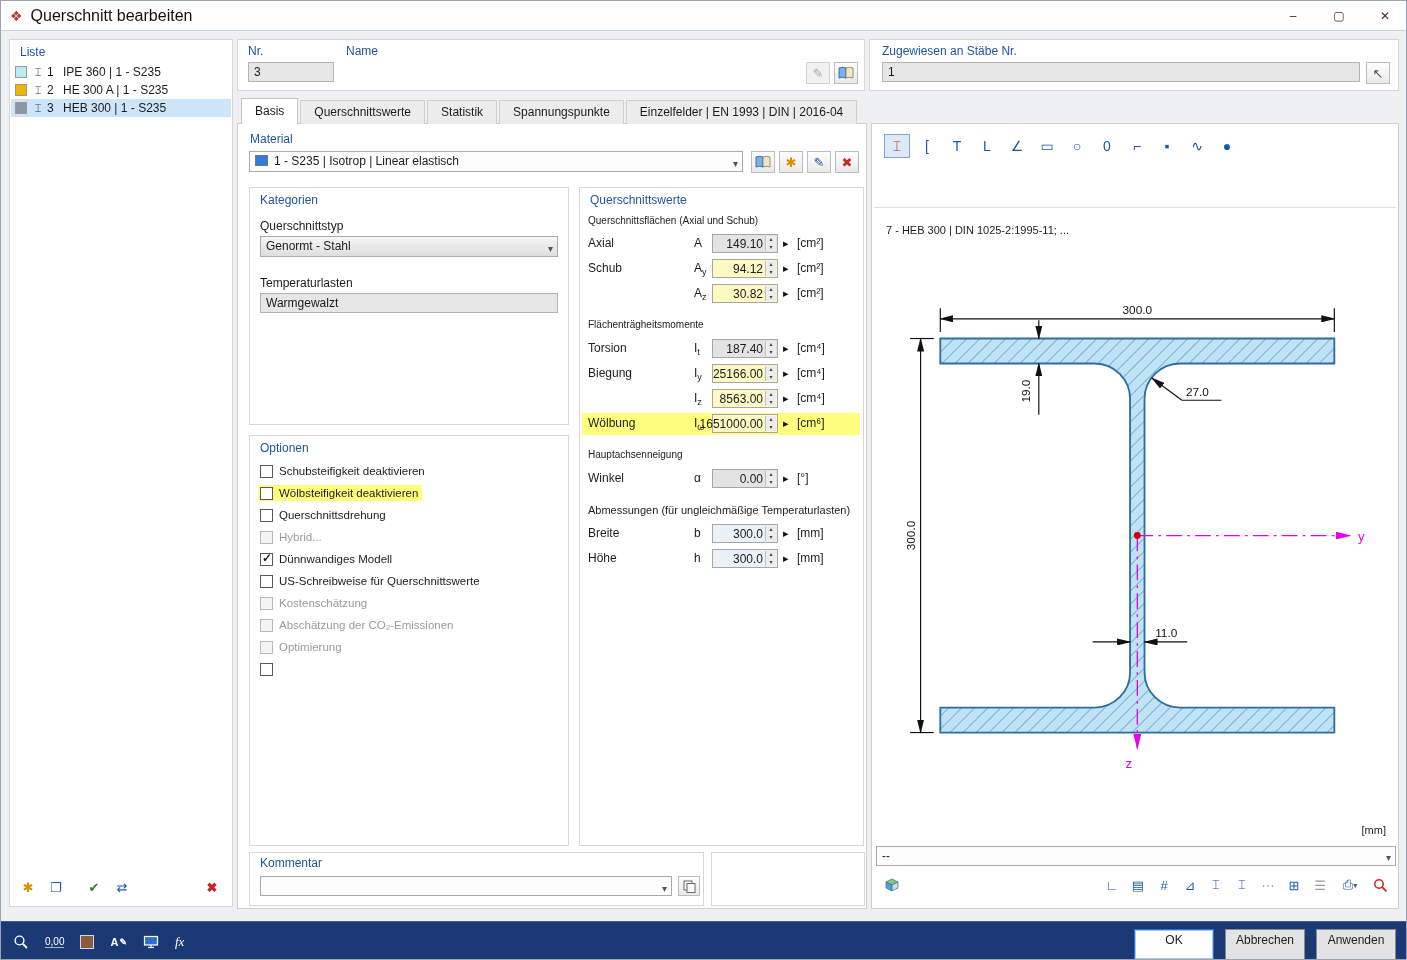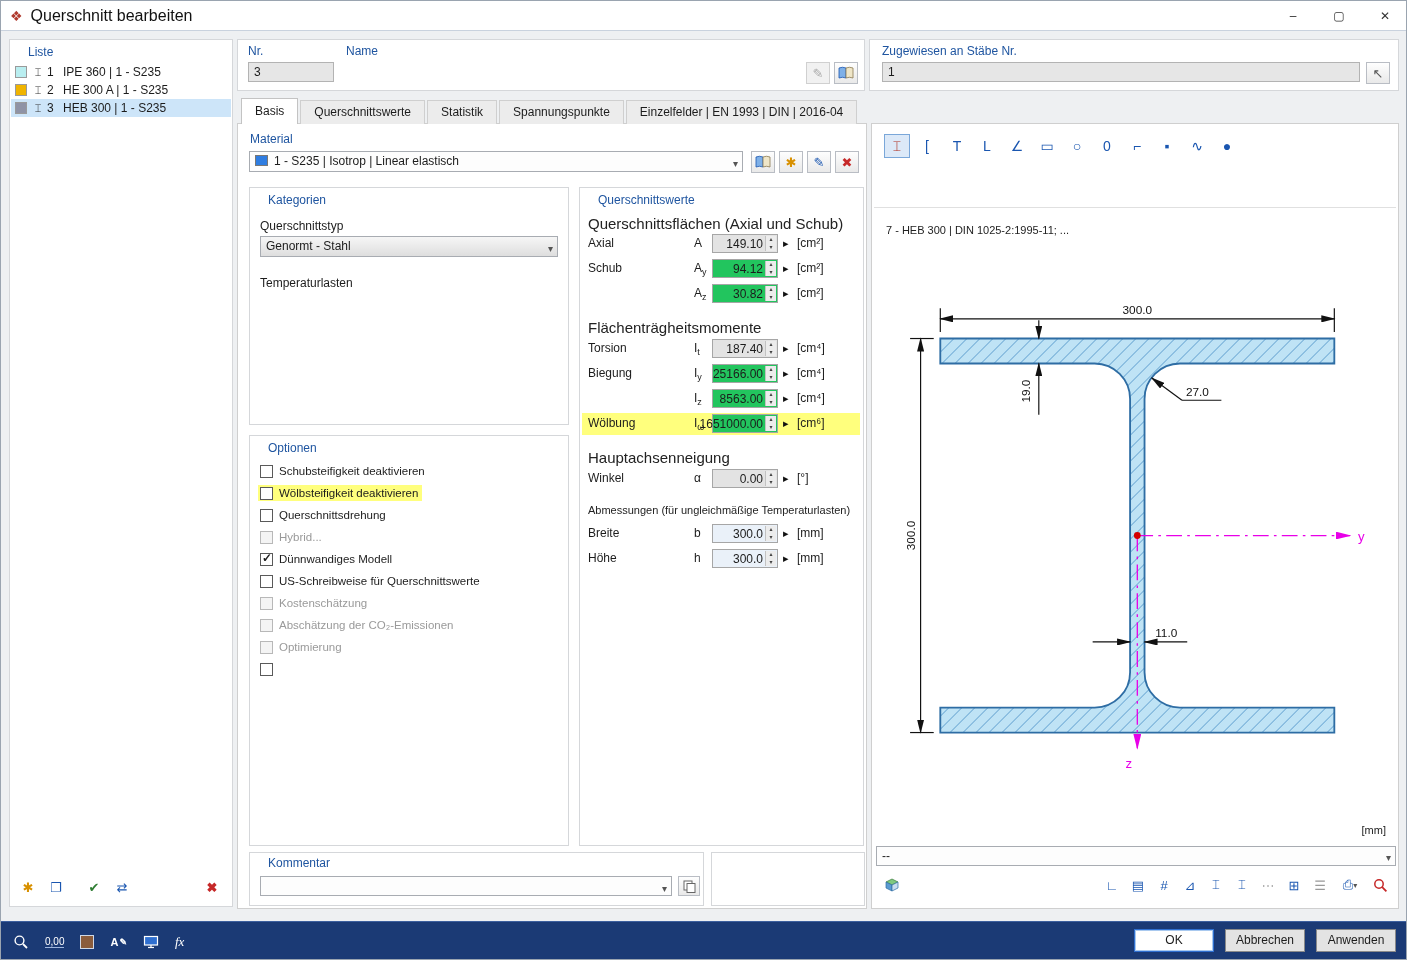--- a/index.html
+++ b/index.html
@@ -12,21 +12,21 @@
   }
   
   .titlebar { position:absolute; left:0; top:0; width:1407px; height:30px; background:#ffffff; border-bottom:1px solid #c9d2de; display:flex; align-items:center; }
   .app-icon { margin-left:9px; color:#b03a2e; font-size:14px; }
   .title-text { margin-left:8px; font-size:16px; color:#111; }
   .win-btns { position:absolute; right:0; top:0; height:30px; display:flex; }
   .win-btn { width:46px; height:30px; display:flex; align-items:center; justify-content:center; font-size:12px; color:#333; cursor:pointer; }
   
   .blue-label { color:#1f55a0; }
   .box { position:absolute; background:#fff; border:1px solid #d5d7da; }
-  .box-title { position:absolute; left:10px; top:5px; color:#1f55a0;margin-left:8px; }
+  .box-title { position:absolute; left:10px; top:5px; color:#1f55a0; }
   .field { position:absolute; height:20px; line-height:18px; padding:0 5px; background:#e6e6e6; border:1px solid #b3b3b3; overflow:hidden; white-space:nowrap; }
   .combo { position:absolute; height:21px; line-height:19px; padding:0 18px 0 5px; background:#fdfdfd; border:1px solid #a8acb2; white-space:nowrap; overflow:hidden; cursor:pointer; }
   .combo.gray { background:linear-gradient(#f6f6f6,#dedede); }
   .combo::after { content:"▾"; position:absolute; right:4px; top:2px; font-size:10px; color:#555; }
   .ibtn { position:absolute; width:24px; height:22px; border:1px solid #b9bdc4; background:linear-gradient(#fefefe,#e9e9e9); display:flex; align-items:center; justify-content:center; font-size:13px; color:#1a56b0; cursor:pointer; }
   .ibtn.disabled { color:#aaa; background:#f1f1f1; border-color:#d0d0d0; }
   
   .liste { left:8px; top:38px; width:224px; height:868px; }
   .litem { position:absolute; left:1px; width:220px; height:18px; line-height:18px; cursor:pointer; display:flex; align-items:center; }
   .litem.sel { background:#cde5f9; }
@@ -45,27 +45,27 @@
   .content-panel { position:absolute; left:236px; top:122px; width:630px; height:786px; background:#fff; border:1px solid #cfcfcf; }
   
   .opt { position:absolute; left:8px; display:flex; align-items:flex-end; cursor:pointer; padding:1px 4px 1px 2px; }
   .opt.hl { background:#ffff7d; }
   .cb { width:13px; height:13px; border:1px solid #5a5a5a; background:#fff; flex:none; margin-top:1px; position:relative; }
   .cb.checked::after { content:"✓"; position:absolute; left:1px; top:-3px; font-size:12px; font-weight:bold; color:#1b1b1b; }
   .opt.disabled .cb { border-color:#b8b8b8; background:#f4f4f4; }
   .opt-label { margin-left:6px; font-size:11.5px; line-height:14px; max-width:270px; }
   .opt.disabled .opt-label { color:#9a9a9a; }
   
-  .vgroup { position:absolute; left:8px; color:#222; white-space:nowrap; font-size:15px; }
+  .vgroup { position:absolute; left:8px; color:#222; white-space:nowrap; font-size:10px; }
   .vrow { position:absolute; left:2px; width:278px; height:22px; }
   .vrow.hl { background:#ffff7d; }
   .vlabel { position:absolute; left:6px; top:3px; }
   .vsym { position:absolute; left:112px; top:3px; }
   .vsym sub { font-size:9px; }
-  .vfield { position:absolute; left:130px; top:1px; width:66px; height:19px; background:#22c55e; border:1px solid #a6a6a6; }
+  .vfield { position:absolute; left:130px; top:1px; width:66px; height:19px; background:#fef9c3; border:1px solid #a6a6a6; }
   .vfield.ro { background:#e3e3e3; }
   .vfield.bl { background:#eaf1f9; }
   .vval { position:absolute; right:14px; top:1px; line-height:16px; }
   .spin { position:absolute; right:1px; top:1px; width:11px; height:15px; background:#ececec; border-left:1px solid #c2c2c2; display:flex; flex-direction:column; align-items:center; cursor:pointer; }
   .spin i { font-style:normal; font-size:6px; line-height:7.5px; color:#444; }
   .varrow { position:absolute; left:201px; top:3px; cursor:pointer; }
   .varrow::after { content:"▸"; font-size:11px; color:#111; }
   .vunit { position:absolute; left:215px; top:3px; white-space:nowrap; }
   
   .preview { position:absolute; left:870px; top:122px; width:528px; height:786px; background:#fff; border:1px solid #cfcfcf; }
@@ -83,21 +83,21 @@
   
   .dwg { position:absolute; left:0; top:112px; }
   .dim line { stroke:#111; stroke-width:0.9; fill:none; }
   .dim text { font-size:9px; fill:#111; font-family:"Liberation Sans",sans-serif; }
   .axis line { stroke:#e800e8; stroke-width:1; stroke-dasharray:12 4 2 4; }
   .axis text { font-size:10px; fill:#e800e8; }
   
   .footer { position:absolute; left:0; top:920px; width:1407px; height:40px; background:#1b3a75; border-top:1px solid #3c5f9e; }
   .f-icons { position:absolute; left:12px; top:0; height:40px; display:flex; align-items:center; gap:16px; }
   .f-icon { display:flex; align-items:center; justify-content:center; color:#fff; cursor:pointer; font-size:11px; }
-  .fbtn { position:absolute; top:7px; width:80px; height:23px; background:#e3e3e3; border:1px solid #8a8a8a; font-family:"Liberation Sans",sans-serif; font-size:12px; text-align:center; line-height:21px; cursor:pointer; }
+  .fbtn { position:absolute; top:7px; width:80px; height:31px; background:#e3e3e3; border:1px solid #8a8a8a; font-family:"Liberation Sans",sans-serif; font-size:12px; text-align:center; line-height:21px; cursor:pointer; }
   .fbtn.primary { background:#fff; border:1px solid #2f6fd0; box-shadow:0 0 0 1px #a9c9ef inset; }
   .kom-copy { position:absolute; left:428px; top:23px; width:22px; height:20px; border:1px solid #b9bdc4; background:linear-gradient(#fefefe,#e9e9e9); display:flex; align-items:center; justify-content:center; cursor:pointer; }
 </style>
 </head>
 <body>
 
 <div class="titlebar">
   <span class="app-icon">❖</span>
   <span class="title-text">Querschnitt bearbeiten</span>
   <div class="win-btns">
@@ -178,20 +178,21 @@
 <span class="ibtn" style="left:806px;top:150px">✎</span>
 <span class="ibtn" style="left:834px;top:150px;color:#c62828">✖</span>
 
 <div class="box" style="left:248px;top:186px;width:320px;height:238px">
   <span class="box-title">Kategorien</span>
   <span style="position:absolute;left:10px;top:31px">Querschnittstyp</span>
   <div class="combo gray" style="left:10px;top:48px;width:298px">
     <span>Genormt - Stahl</span>
   </div>
   <span style="position:absolute;left:10px;top:88px">Temperaturlasten</span>
+  <span class="field" style="left:10px;top:105px;width:298px">Warmgewalzt</span>
 </div>
 
 <div class="box" style="left:248px;top:434px;width:320px;height:411px">
   <span class="box-title">Optionen</span>
   <div class="opt" style="top:27px">
       <span class="cb"></span>
       <span class="opt-label">Schubsteifigkeit deaktivieren</span>
     </div>
   <div class="opt hl" style="top:49px">
       <span class="cb"></span>

